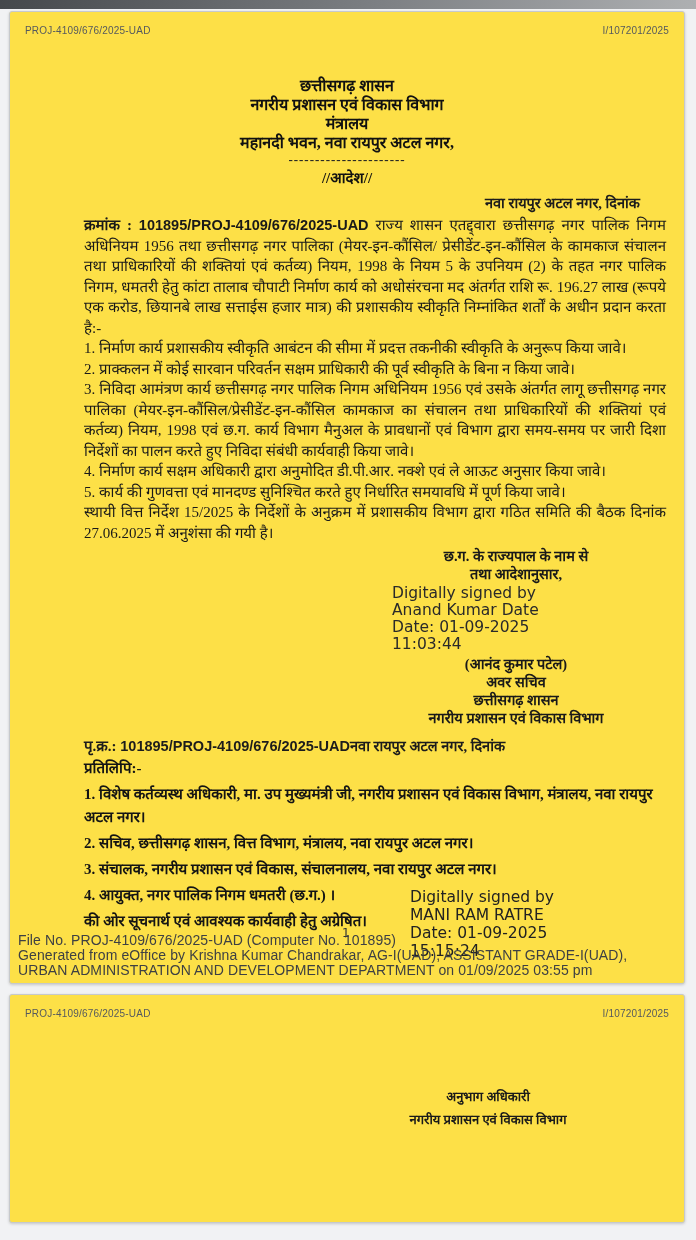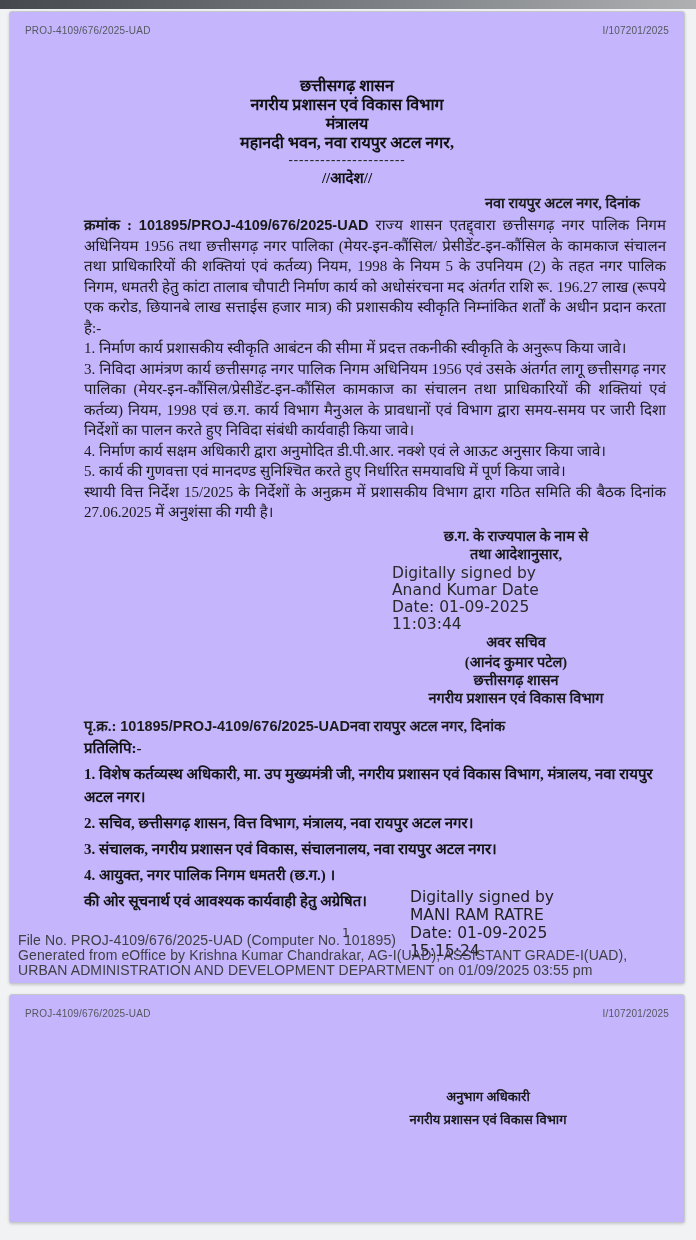--- a/index.html
+++ b/index.html
@@ -10,21 +10,21 @@
     color:#1c1c1c;
     position:relative;
     overflow:hidden;
   }
   .topbar{
     position:absolute;top:0;left:0;right:0;height:9px;
     background:linear-gradient(90deg,#45484c 0%,#7d8084 55%,#aeb0b2 100%);
   }
   .page{
     position:absolute;left:9px;width:674px;
-    background:#c4b5fd;
+    background:#fde047;
     border:1px solid #c6c9cc;
     border-radius:3px;
     box-shadow:0 1px 3px rgba(0,0,0,.18);
     overflow:hidden;
   }
   .page1{top:11px;height:971px;}
   .page2{top:994px;height:227px;}
   .page-head{
     display:flex;justify-content:space-between;
     padding:13px 15px 0 15px;
@@ -123,37 +123,38 @@
 
   <div class="dateline">नवा रायपुर अटल नगर, दिनांक</div>
 
   <div class="bodyblock">
     <p>
       <span class="ref-label">क्रमांक :</span>
       <span class="ref-number">101895/PROJ-4109/676/2025-UAD</span>
       <span>राज्य शासन एतद्द्वारा छत्तीसगढ़ नगर पालिक निगम अधिनियम 1956 तथा छत्तीसगढ़ नगर पालिका (मेयर-इन-कौंसिल/ प्रेसीडेंट-इन-कौंसिल के कामकाज संचालन तथा प्राधिकारियों की शक्तियां एवं कर्तव्य) नियम, 1998 के नियम 5 के उपनियम (2) के तहत नगर पालिक निगम, धमतरी हेतु कांटा तालाब चौपाटी निर्माण कार्य को अधोसंरचना मद अंतर्गत राशि रू. 196.27 लाख (रूपये एक करोड, छियानबे लाख सत्ताईस हजार मात्र) की प्रशासकीय स्वीकृति निम्नांकित शर्तों के अधीन प्रदान करता है:-</span>
     </p>
     <p>1. निर्माण कार्य प्रशासकीय स्वीकृति आबंटन की सीमा में प्रदत्त तकनीकी स्वीकृति के अनुरूप किया जावे।</p>
+    <p>2. प्राक्कलन में कोई सारवान परिवर्तन सक्षम प्राधिकारी की पूर्व स्वीकृति के बिना न किया जावे।</p>
     <p>3. निविदा आमंत्रण कार्य छत्तीसगढ़ नगर पालिक निगम अधिनियम 1956 एवं उसके अंतर्गत लागू छत्तीसगढ़ नगर पालिका (मेयर-इन-कौंसिल/प्रेसीडेंट-इन-कौंसिल कामकाज का संचालन तथा प्राधिकारियों की शक्तियां एवं कर्तव्य) नियम, 1998 एवं छ.ग. कार्य विभाग मैनुअल के प्रावधानों एवं विभाग द्वारा समय-समय पर जारी दिशा निर्देशों का पालन करते हुए निविदा संबंधी कार्यवाही किया जावे।</p>
     <p>4. निर्माण कार्य सक्षम अधिकारी द्वारा अनुमोदित डी.पी.आर. नक्शे एवं ले आऊट अनुसार किया जावे।</p>
     <p>5. कार्य की गुणवत्ता एवं मानदण्ड सुनिश्चित करते हुए निर्धारित समयावधि में पूर्ण किया जावे।</p>
     <p>स्थायी वित्त निर्देश 15/2025 के निर्देशों के अनुक्रम में प्रशासकीय विभाग द्वारा गठित समिति की बैठक दिनांक 27.06.2025 में अनुशंसा की गयी है।</p>
   </div>
 
   <div class="sig1">
     <div class="c">छ.ग. के राज्यपाल के नाम से</div>
     <div class="c">तथा आदेशानुसार,</div>
     <div class="digital">
       <div>Digitally signed by</div>
       <div>Anand Kumar Date</div>
       <div>Date: 01-09-2025</div>
       <div>11:03:44</div>
     </div>
+    <div class="c after">(आनंद कुमार पटेल)</div>
     <div class="c">अवर सचिव</div>
-    <div class="c after">(आनंद कुमार पटेल)</div>
     <div class="c">छत्तीसगढ़ शासन</div>
     <div class="c">नगरीय प्रशासन एवं विकास विभाग</div>
   </div>
 
   <div class="endorse-row">
     <span class="endorse-left">
       <span>पृ.क्र.:</span>
       <span class="num">101895/PROJ-4109/676/2025-UAD</span>
     </span>
     <span class="endorse-right">नवा रायपुर अटल नगर, दिनांक</span>

